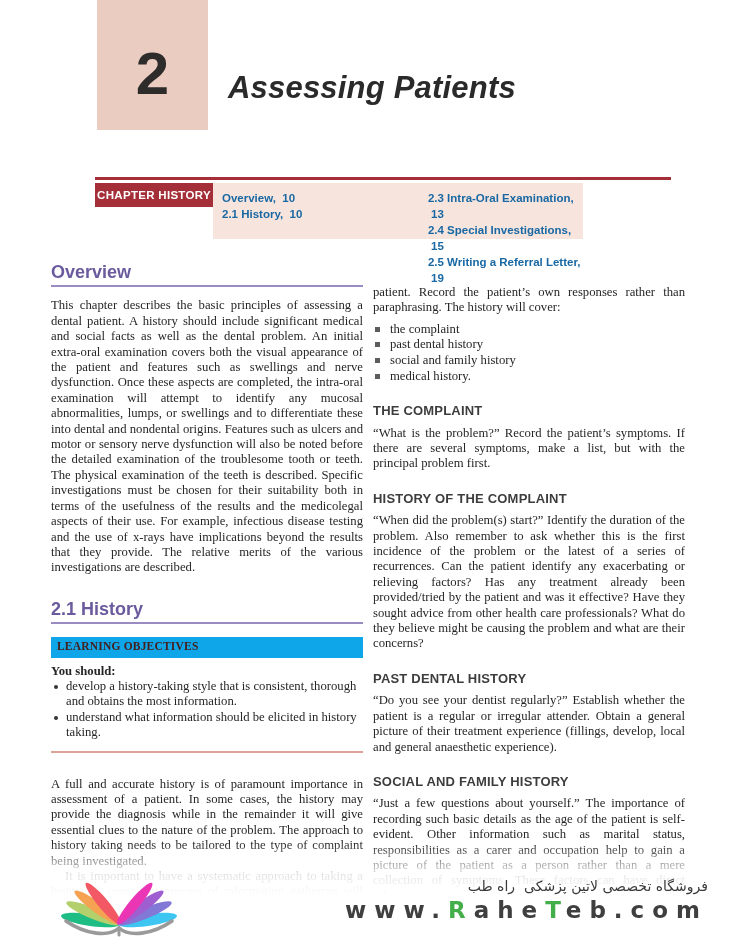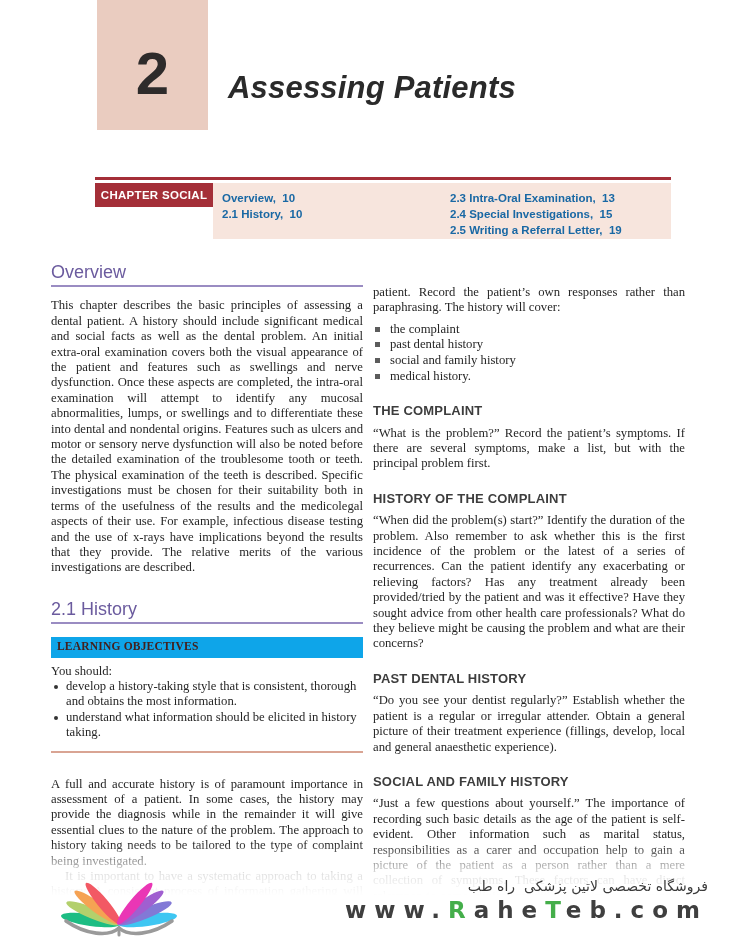--- a/index.html
+++ b/index.html
@@ -25,55 +25,55 @@
 
   
   #outline-rule{position:absolute; left:95px; top:177px; width:576px; height:3px; background:#a42f38;}
   #outline-label{
     position:absolute; left:95px; top:183px; width:118px; height:24px;
     background:#a42f38; color:#ffffff;
     font-family:"Liberation Sans", sans-serif; font-weight:bold; font-size:11.5px;
     display:flex; align-items:center; justify-content:center; letter-spacing:0.3px;
   }
   #outline-box{
-    position:absolute; left:213px; top:183px; width:458px; height:56px;
+    position:absolute; left:213px; top:183px; width:370px; height:56px;
     background:#f7e5dd; display:flex; box-sizing:border-box; padding:7px 0 0 9px;
   }
   .outline-col{
     font-family:"Liberation Sans", sans-serif; font-weight:bold; font-size:11.5px;
     color:#1968a4; line-height:16px; list-style:none; margin:0; padding:0;
   }
   .outline-col.first{width:228px;}
 
   
   .col{position:absolute; width:312px; overflow:hidden; text-align:justify; font-size:12.7px; line-height:15.4px;}
   #left-col{left:51px; top:265px; height:630px;}
   #right-col{left:373px; top:285px; height:623px;}
 
   .h-purple{
-    font-family:"Liberation Sans", sans-serif; font-weight:normal; font-size:18px;
+    font-family:"Liberation Sans", sans-serif; font-weight:bold; font-size:18px;
     color:#6b5b9e; border-bottom:2px solid #9a8cc2; padding-bottom:5px;
     margin:0 0 11px 0; text-align:left;
   }
   .h-sub{
     font-family:"Liberation Sans", sans-serif; font-weight:bold; font-size:13px;
     color:#3d3d3d; letter-spacing:0.2px; margin:19px 0 7px 0; text-align:left;
   }
   p{margin:0 0 0 0;}
   p.indent{text-indent:14px;}
   .gap{height:14px;}
 
   
   #lo-box{margin-top:13px; border-bottom:2px solid #d9a493; padding-bottom:10px;}
   #lo-header{
     background:#0ea5e9; color:#43201d; font-weight:bold; font-size:11.5px;
     padding:2px 6px 3px 6px; letter-spacing:0.2px; text-align:left;
     font-family:"Liberation Serif", serif;
   }
-  #lo-box .lo-intro{margin-top:6px; text-align:left;}
+  #lo-box .lo-intro{margin-top:6px; text-align:left;font-weight:bold;}
   ul.plain{list-style:none; margin:0; padding:0; text-align:left;}
   ul.plain li{position:relative; padding-left:15px; margin:0;}
   .dot{position:absolute; left:3px; top:6px; width:4px; height:4px; border-radius:50%; background:#333;}
   .sq{position:absolute; left:2px; top:5px; width:5px; height:5px; background:#5c5c5c;}
   #right-col ul.plain{margin:6px 0 0 0;}
   #right-col ul.plain li{padding-left:17px; line-height:15.6px;}
 
   
   #fade{
     position:absolute; left:0; top:843px; width:737px; height:55px;
@@ -100,21 +100,21 @@
 <body>
 
 <div id="page">
 
   <div id="chapter-box">
     <div id="chapter-number">2</div>
   </div>
   <div id="chapter-title">Assessing Patients</div>
 
   <div id="outline-rule"></div>
-  <div id="outline-label">CHAPTER SOCIAL</div>
+  <div id="outline-label">CHAPTER HISTORY</div>
   <div id="outline-box">
     <ul class="outline-col first">
       <li>Overview, &nbsp;10</li>
       <li>2.1 History, &nbsp;10</li>
     </ul>
     <ul class="outline-col">
       <li>2.3 Intra-Oral Examination, &nbsp;13</li>
       <li>2.4 Special Investigations, &nbsp;15</li>
       <li>2.5 Writing a Referral Letter, &nbsp;19</li>
     </ul>

